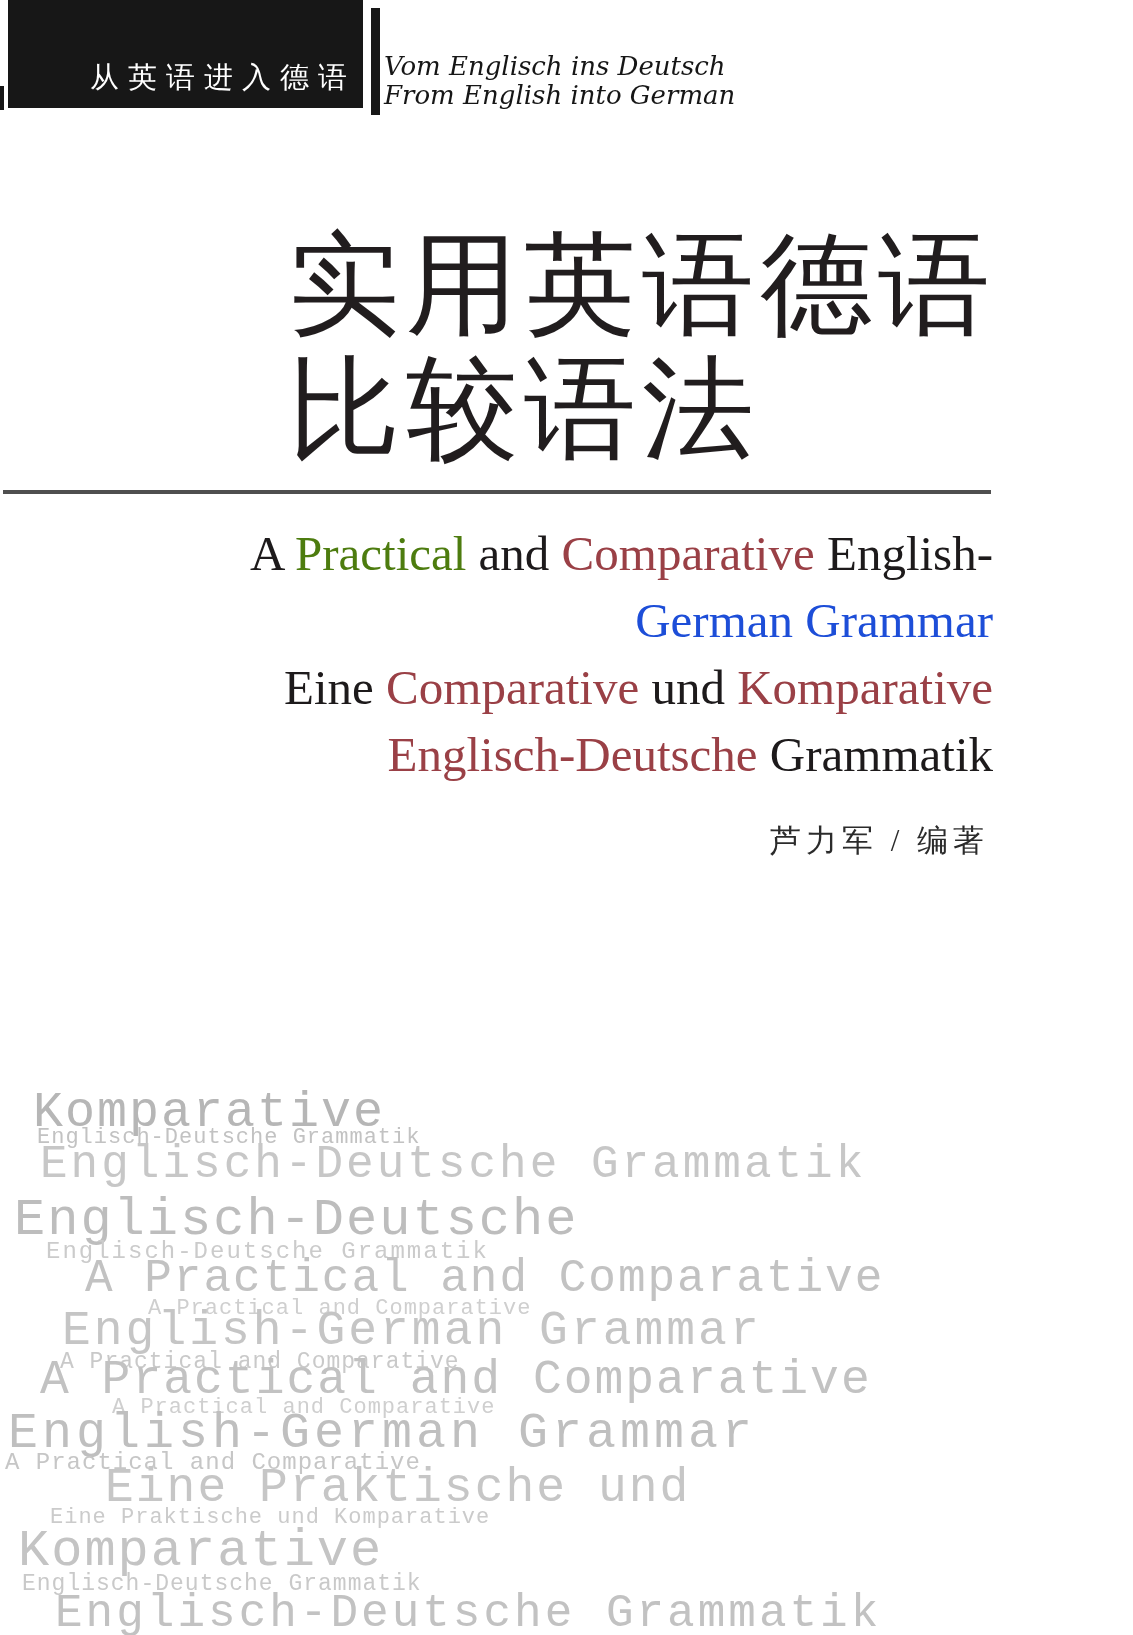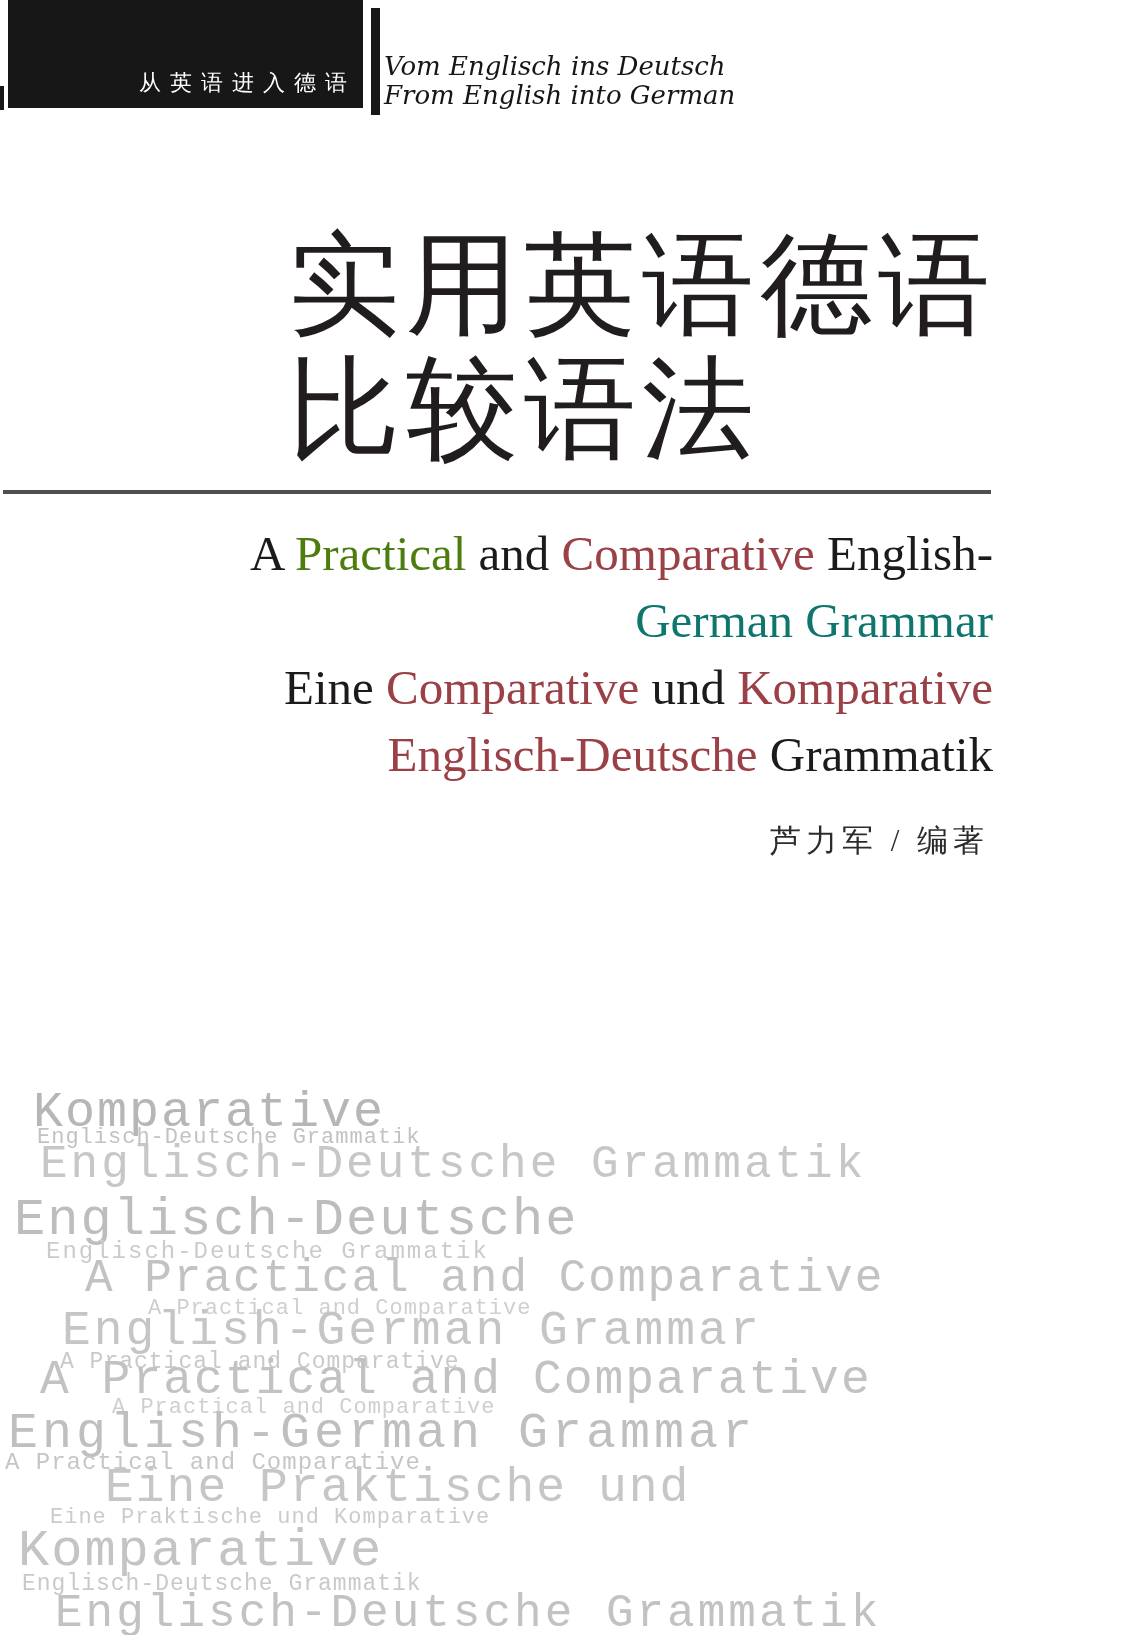--- a/index.html
+++ b/index.html
@@ -16,21 +16,21 @@
   .series-box {
     position: absolute;
     left: 8px; top: 0px;
     width: 355px; height: 108px;
     background: #171717;
   }
   .series-box-label {
     position: absolute;
     right: 16px; bottom: 10px;
     color: #ffffff;
-    font-size: 22px;
+    font-size: 29px;
     letter-spacing: 9px;
     margin-right: -9px;
     font-family: "Liberation Sans", sans-serif;
     white-space: nowrap;
   }
   .series-bar {
     position: absolute;
     left: 371px; top: 8px;
     width: 9px; height: 107px;
     background: #171717;
@@ -159,21 +159,21 @@
 
   <div class="title-cn">
     <div>实用英语德语</div>
     <div>比较语法</div>
   </div>
 
   <div class="rule"></div>
 
   <div class="title-en">
       <div class="en-line"><span style="color: rgb(29, 26, 27);">A </span><span style="color: #4d7c0f;">Practical</span><span style="color: rgb(29, 26, 27); text-align: right;"> and </span><span style="color: rgb(154, 64, 70);">Comparative</span><span style="color: rgb(29, 26, 27); margin-top: 40px;"> English-</span></div>
-      <div class="en-line"><span style="color: #0f766e;">German Grammar</span></div>
+      <div class="en-line"><span style="color: #1d4ed8;">German Grammar</span></div>
       <div class="en-line"><span style="color: rgb(29, 26, 27);">Eine </span><span style="color: rgb(154, 64, 70);">Comparative</span><span style="color: rgb(29, 26, 27); margin-top: 6px;"> und </span><span style="color: rgb(154, 64, 70);">Komparative</span></div>
       <div class="en-line"><span style="color: rgb(154, 64, 70);">Englisch-Deutsche</span><span style="color: rgb(29, 26, 27);"> Grammatik</span></div>
     </div>
 
   <div class="author-line">芦力军 / 编著</div>
 
 
 </div>
 
 </body></html>

